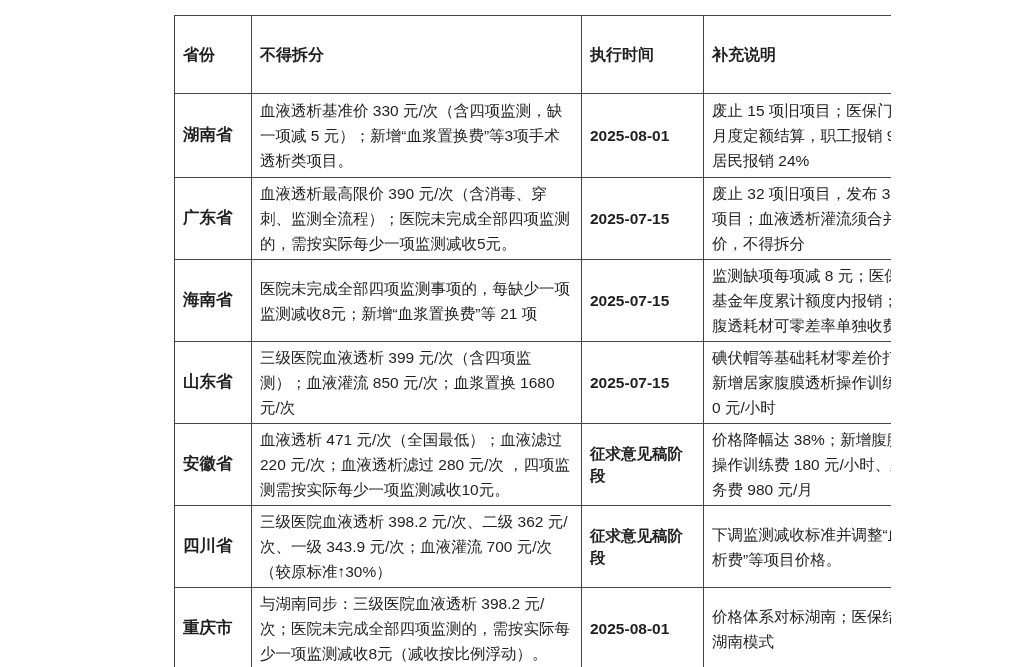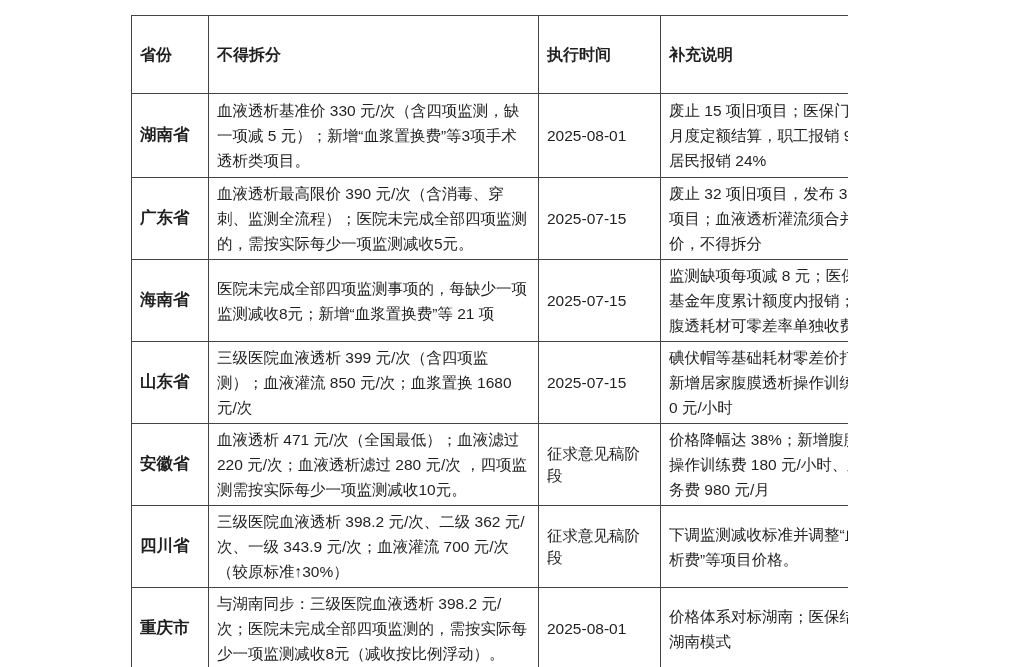--- a/index.html
+++ b/index.html
@@ -7,20 +7,21 @@
     padding: 0;
     background: #ffffff;
     font-family: "Liberation Sans", "DejaVu Sans", sans-serif;
   }
   .page {
     position: relative;
     width: 848px;
     height: 667px;
     background: #ffffff;
     overflow: hidden;
+    margin-left: 43px;
   }
   table.price-table {
     position: absolute;
     left: 131px;
     top: 15px;
     width: 776px;
     border-collapse: collapse;
     table-layout: fixed;
     color: #1f1f1f;
     box-shadow: 2px 2px 0 rgba(90,90,90,0.35);
@@ -54,21 +55,21 @@
     font-family: Liberation Mono, monospace;
   }
   td.adjustment, td.notes {
     font-size: 15.5px;
     line-height: 25px;
     font-weight: normal;
   }
   td.time {
     font-size: 15.5px;
     line-height: 22px;
-    font-weight: normal;
+    font-weight: bold;
   }
 </style>
 </head>
 <body>
 
 <div class="page">
   <table class="price-table">
     <colgroup>
       <col style="width:77px">
       <col style="width:330px">

